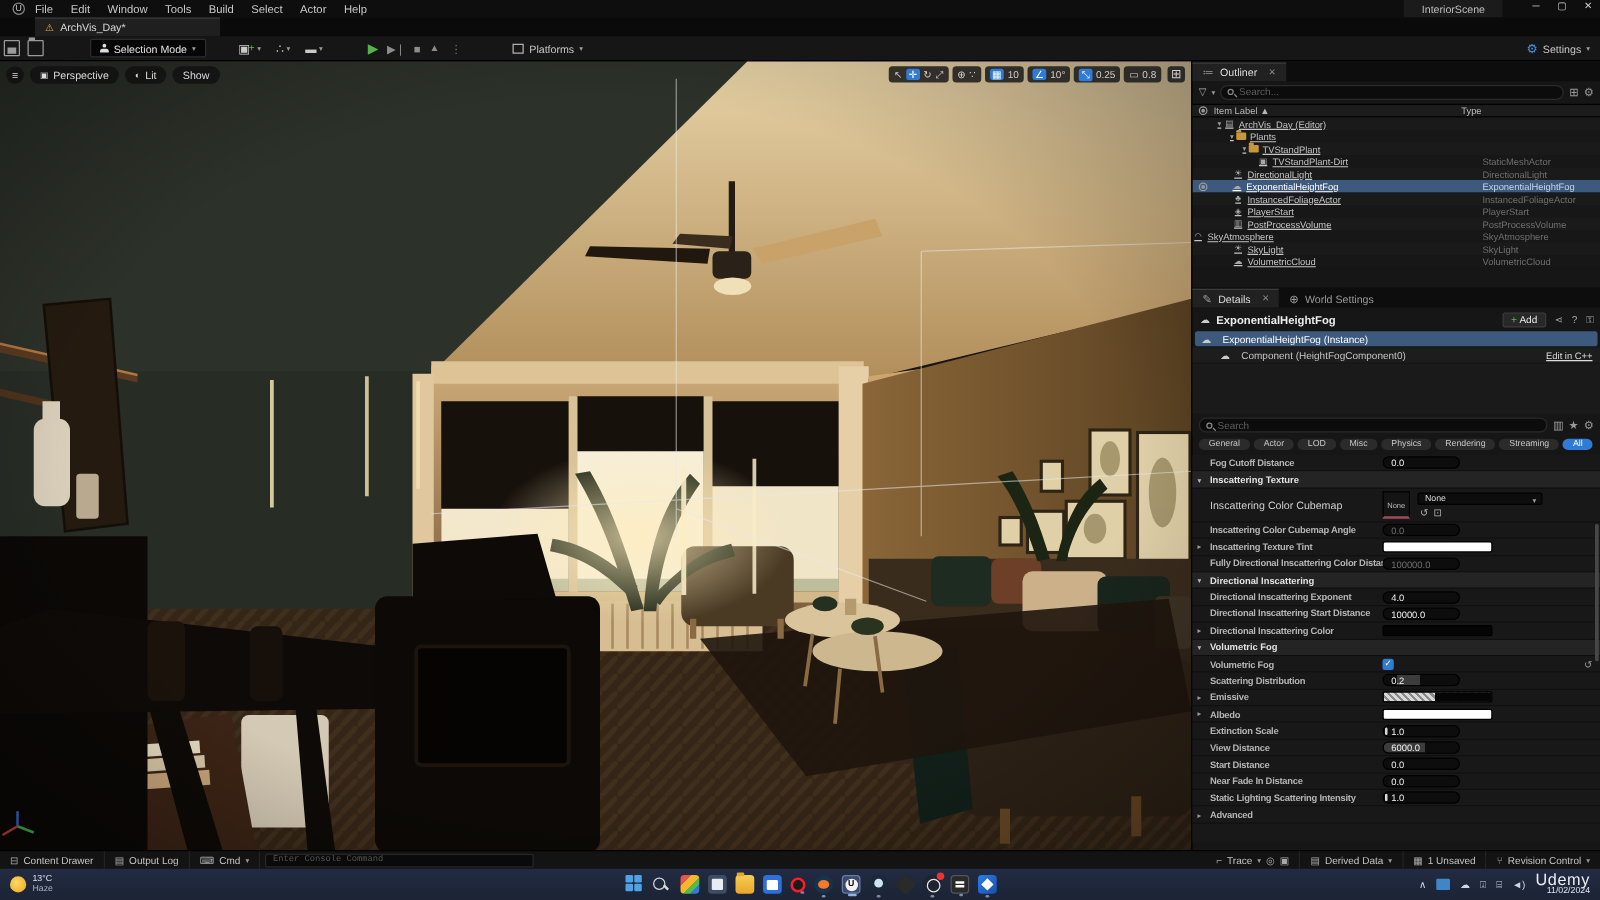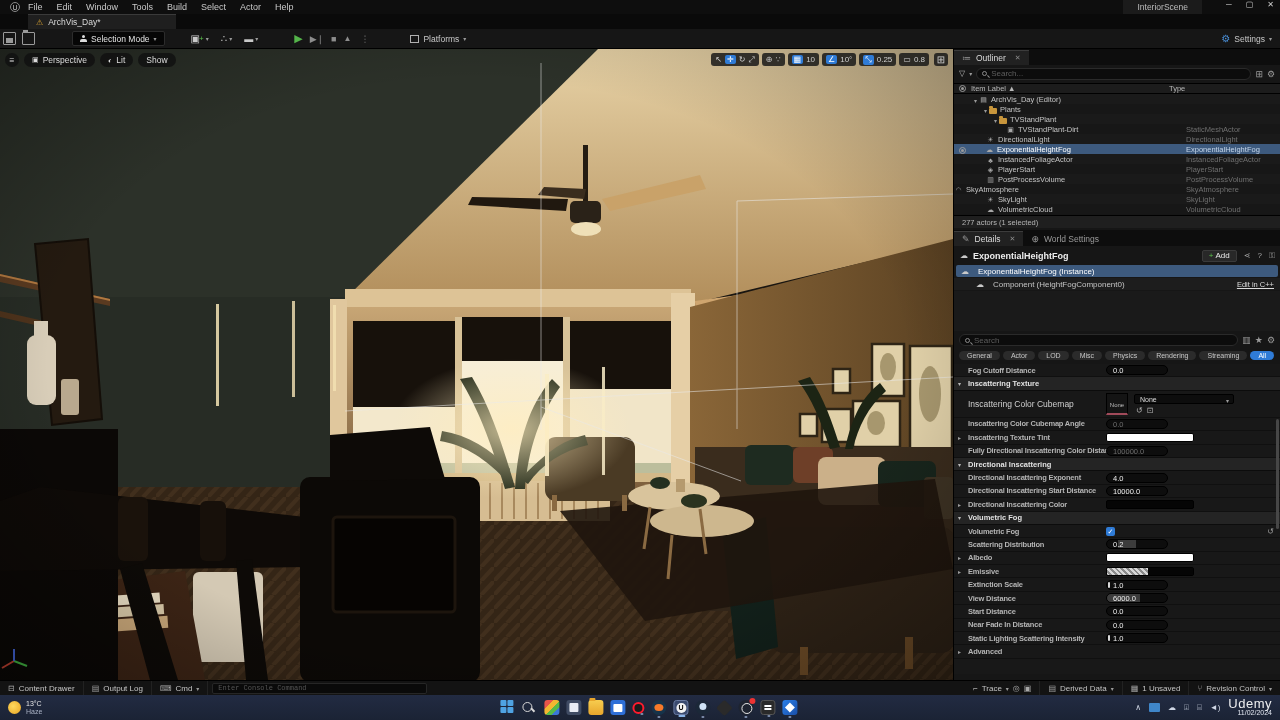--- a/index.html
+++ b/index.html
@@ -70,21 +70,21 @@
 .searchbox input::placeholder { color:#5e5e5e; }
 .mag { width:5px; height:5px; border:1px solid #8a8a8a; border-radius:50%; position:relative; flex:none; }
 .mag::after { content:""; position:absolute; left:4px; top:4px; width:3px; height:1px; background:#8a8a8a; transform:rotate(45deg); }
 .sm-ico { color:#9a9a9a; font-size:9px; }
 .ol-head { top:34px; height:11px; background:#1c1c1c; border-top:1px solid #000; border-bottom:1px solid #000; display:flex; align-items:center; font-size:7.5px; color:#b8b8b8; }
 .ol-head .eye { margin:0 5px; }
 .eye { width:7px; height:7px; border-radius:50%; border:1px solid #9a9a9a; position:relative; display:inline-block; flex:none; }
 .eye::after { content:""; position:absolute; left:1px; top:1px; width:3px; height:3px; border-radius:50%; background:#9a9a9a; }
 .typecol { position:absolute; left:215px; }
 .ol-rows { top:45px; height:120px; overflow:hidden; }
-.ol-row { height:10px; display:flex; align-items:flex-end; font-size:7.5px; color:#c4c4c4; position:relative; }
+.ol-row { height:10px; display:flex; align-items:center; font-size:7.5px; color:#c4c4c4; position:relative;text-decoration:underline; }
 .ol-row:nth-child(odd) { background:#1a1a1a; }
 .ol-row:nth-child(even) { background:#171717; }
 .ol-row.sel { background:#3d5a7e; color:#fff; }
 .ol-row .type { position:absolute; left:232px; color:#6f6f6f; }
 .ol-row.sel .type { color:#c3d4e8; }
 .ol-car { font-size:6px; color:#9a9a9a; width:7px; text-align:center; flex:none; }
 .fold { width:8px; height:6px; background:#c8963c; border-radius:1px; margin-right:3px; flex:none; position:relative; }
 .fold::before { content:""; position:absolute; top:-2px; left:0; width:4px; height:2px; background:#c8963c; border-radius:1px 1px 0 0; }
 .aicon { font-size:7px; color:#a8a8a8; width:9px; text-align:center; margin-right:3px; flex:none; }
 .ol-foot { top:166px; height:13px; background:#1f1f1f; border-top:1px solid #000; display:flex; align-items:center; padding-left:8px; font-size:7.5px; color:#b4b4b4; }
@@ -565,23 +565,20 @@
         <span class="aicon">☀</span>
         <span>SkyLight</span>
         <span class="type">SkyLight</span>
       </div>
       <div class="ol-row" style="padding-left:32px">
         <span class="aicon">☁</span>
         <span>VolumetricCloud</span>
         <span class="type">VolumetricCloud</span>
       </div>
     </div>
-    <div class="rp-abs ol-foot">
-      <span>277 actors (1 selected)</span>
-    </div>
 
     <div class="rp-abs paneltab-strip dt-tabs">
       <div class="ptab">
         <span class="sm-ico">✎</span>
         <span>Details</span>
         <span class="x">✕</span>
       </div>
       <div class="ptab inactive">
         <span class="sm-ico">⊕</span>
         <span>World Settings</span>
@@ -703,30 +700,30 @@
         <span class="reset">↺</span>
       </div>
       <div class="prow">
         <span class="lbl">Scattering Distribution</span>
         <span class="pval">
             <span class="pinput fill45">0.2</span>
           </span>
       </div>
       <div class="prow">
         <span class="exp">▸</span>
+          <span class="lbl">Emissive</span>
+        <span class="pval">
+            <span class="sw emissive-check"></span>
+          </span>
+      </div>
+      <div class="prow">
+        <span class="exp">▸</span>
           <span class="lbl">Albedo</span>
         <span class="pval">
             <span class="sw white"></span>
-          </span>
-      </div>
-      <div class="prow">
-        <span class="exp">▸</span>
-          <span class="lbl">Emissive</span>
-        <span class="pval">
-            <span class="sw emissive-check"></span>
           </span>
       </div>
       <div class="prow">
         <span class="lbl">Extinction Scale</span>
         <span class="pval">
             <span class="pinput mark">1.0</span>
           </span>
       </div>
       <div class="prow">
         <span class="lbl">View Distance</span>

